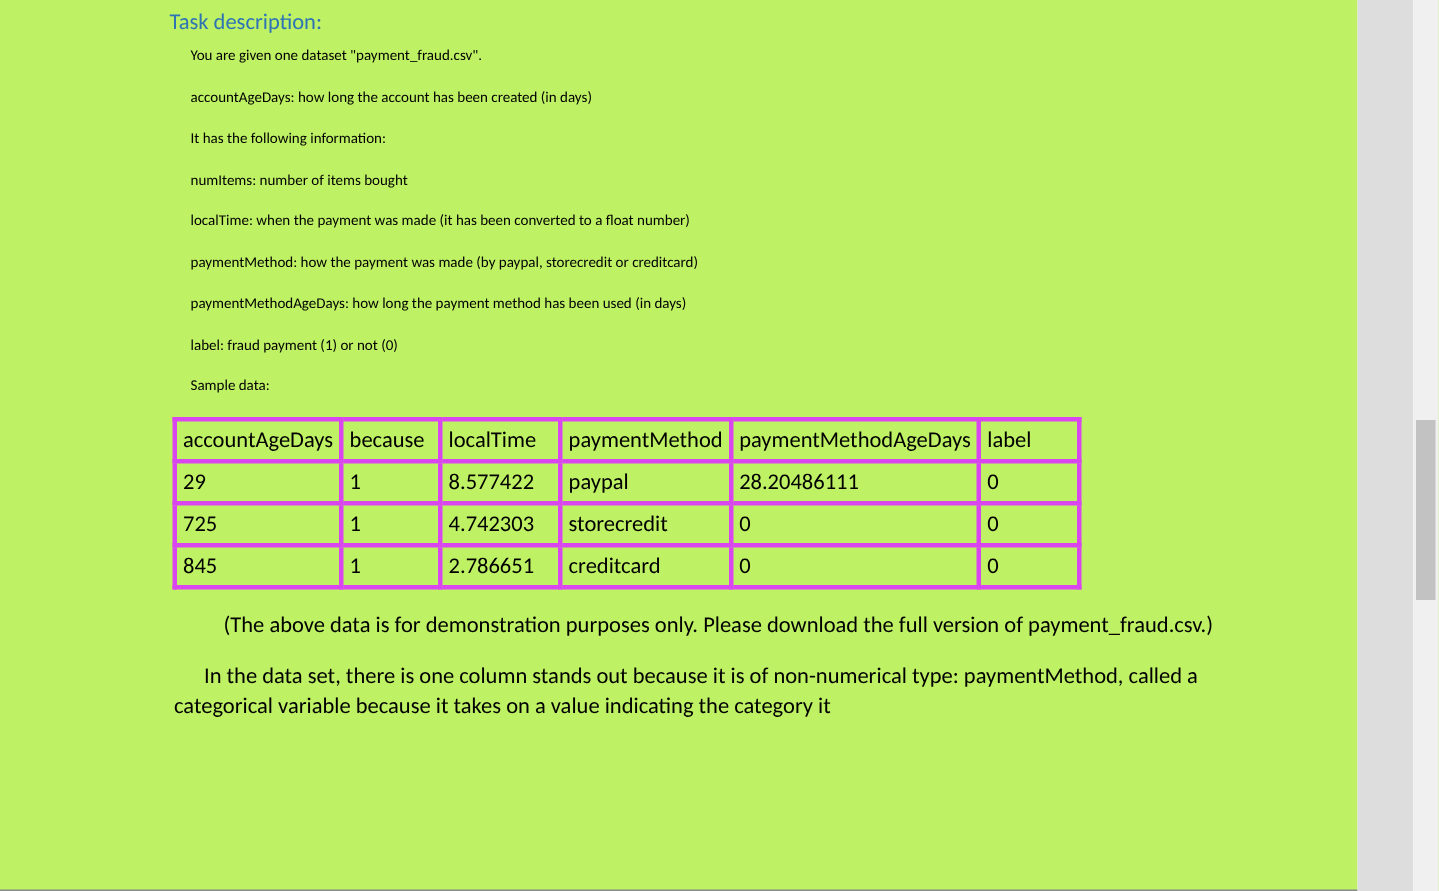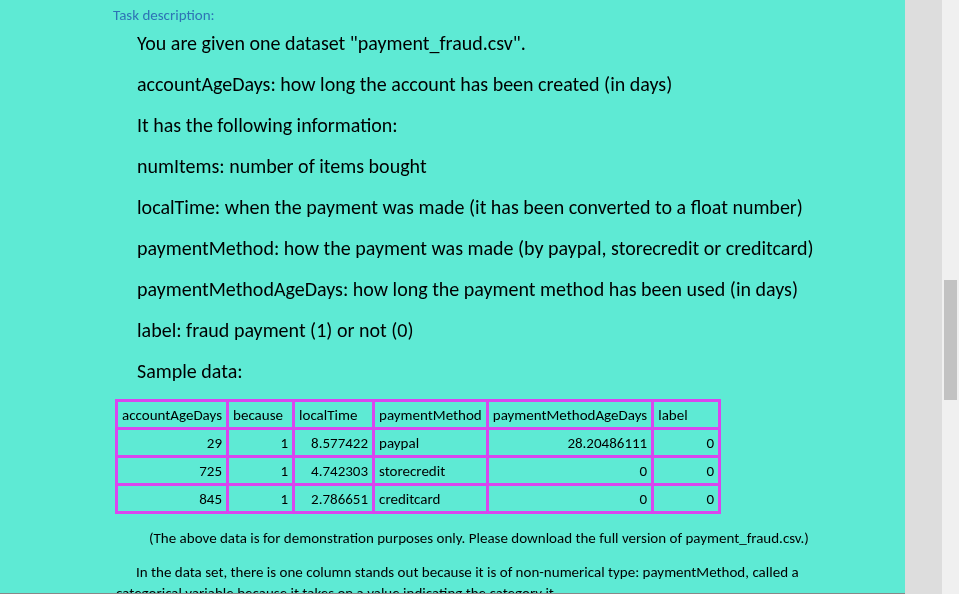--- a/index.html
+++ b/index.html
@@ -9,60 +9,60 @@
       color: #000;
       background: #fff;
       width: 959px;
       height: 594px;
       overflow: hidden;
       position: relative;
     }
     .page {
       width: 905px;
       height: 594px;
-      background: #5eead4;
+      background: #bef264;
       padding: 0;
       overflow: hidden;
     }
     .content {
       padding-left: 115px;
       padding-right: 40px;
       padding-top: 6px;
     }
     .section-title {
       color: #2e74b5;
       font-size: 15px;
       margin-bottom: 6px;
       margin-left: -2px;
     }
     .indent p {
-      margin-left: 22px;
+      margin-left: 12px;
       margin-bottom: 14px;
       line-height: 1.35;
-      font-size: 20px;
+      font-size: 10px;
     }
     .data-table {
       border-collapse: collapse;
       margin-left: 0px;
       margin-top: 2px;
       margin-bottom: 14px;
       font-size: 15px;
       table-layout: fixed;
     }
     .data-table th, .data-table td {
       border: 3px solid #d946ef;
       padding: 3px 4px;
       font-weight: normal;
       text-align: left;
       height: 28px;
       vertical-align: bottom;
       overflow: hidden;
     }
     .data-table td.num {
-      text-align: right;
+      text-align: left;
     }
     .col-accountAgeDays { width: 110px; }
     .col-numItems { width: 66px; }
     .col-localTime { width: 80px; }
     .col-paymentMethod { width: 113px; }
     .col-paymentMethodAgeDays { width: 162px; }
     .col-label { width: 67px; }
     .note-indent {
       margin-left: 22px;
       text-indent: 12px;

